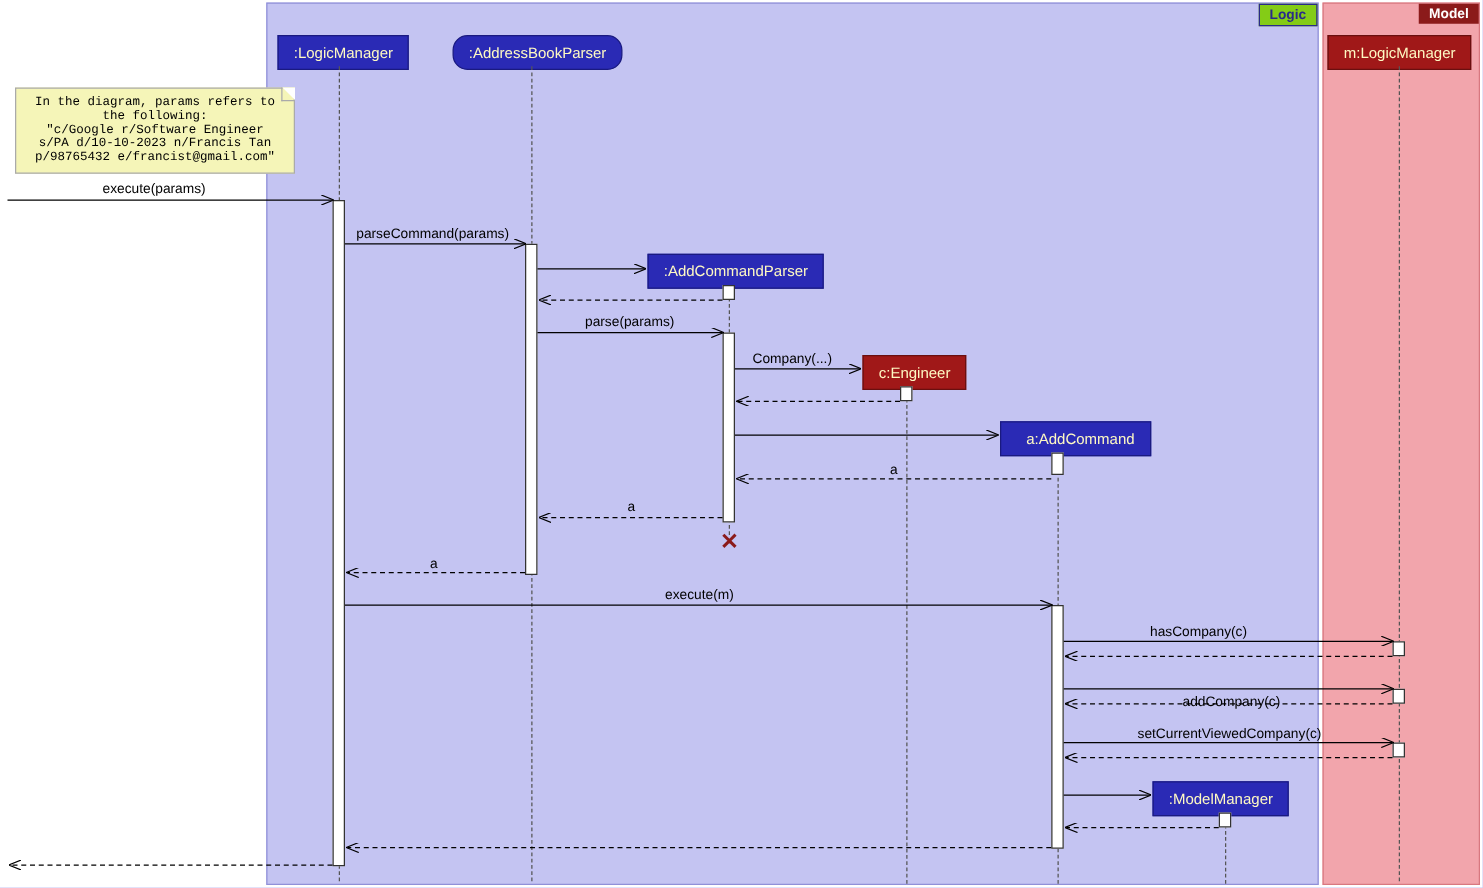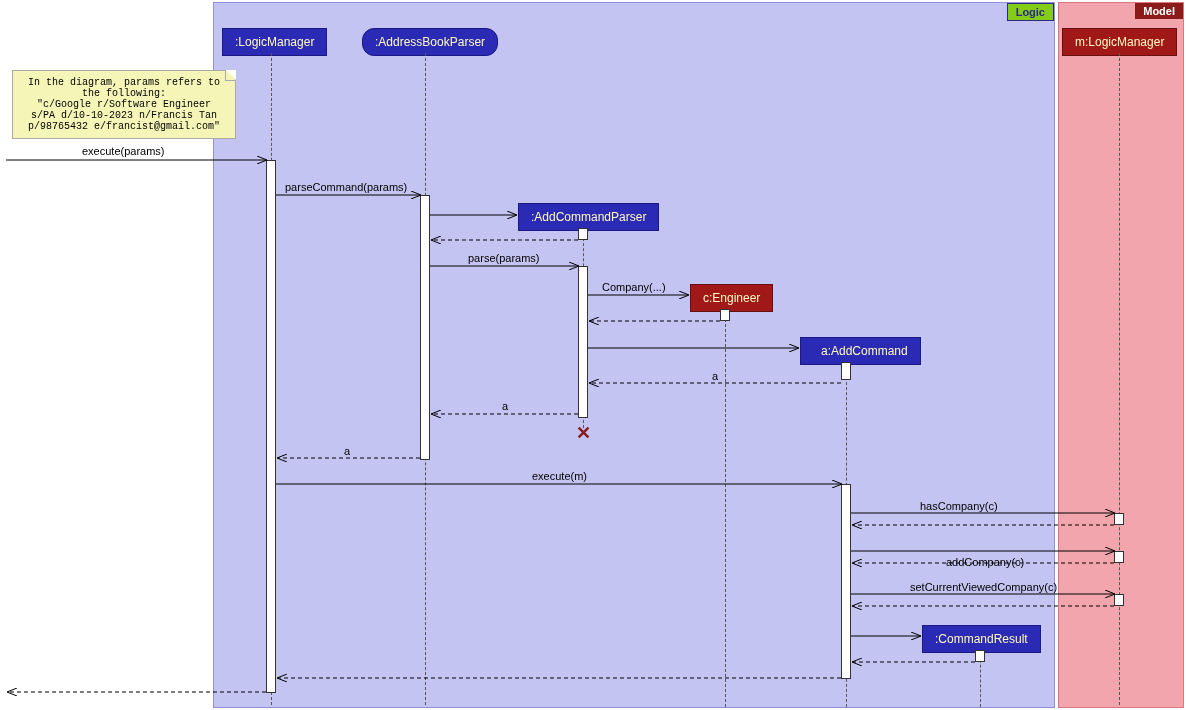--- a/index.html
+++ b/index.html
@@ -41,21 +41,21 @@
 <div class="region model-region" style="left:1058px; top:2px; width:126px; height:706px;">
   <div class="region-header">Model</div>
 </div>
 
 <div class="participant blue" style="left:222px; top:28px;">:LogicManager</div>
 <div class="participant blue" style="left:362px; top:28px;border-radius:12px;">:AddressBookParser</div>
 <div class="participant blue" style="left:518px; top:203px;">:AddCommandParser</div>
 <div class="participant red" style="left:690px; top:284px;">c:Engineer</div>
 <div class="participant blue" style="left:800px; top:337px;padding-left:20px;">a:AddCommand</div>
 <div class="participant red" style="left:1062px; top:28px;">m:LogicManager</div>
-<div class="participant blue" style="left:922px; top:625px;">:CommandResult</div>
+<div class="participant blue" style="left:922px; top:625px;">:ModelManager</div>
 
 <div class="lifeline" style="left:271px; top:53px; height:652px;"></div>
 <div class="lifeline" style="left:425px; top:53px; height:652px;"></div>
 <div class="lifeline" style="left:583px; top:228px; height:200px;"></div>
 <div class="lifeline" style="left:725px; top:309px; height:398px;"></div>
 <div class="lifeline" style="left:846px; top:362px; height:345px;"></div>
 <div class="lifeline" style="left:1119px; top:53px; height:652px;"></div>
 <div class="lifeline" style="left:980px; top:650px; height:57px;"></div>
 
 <div class="activation" style="left:266px; top:160px; height:533px;"></div>

